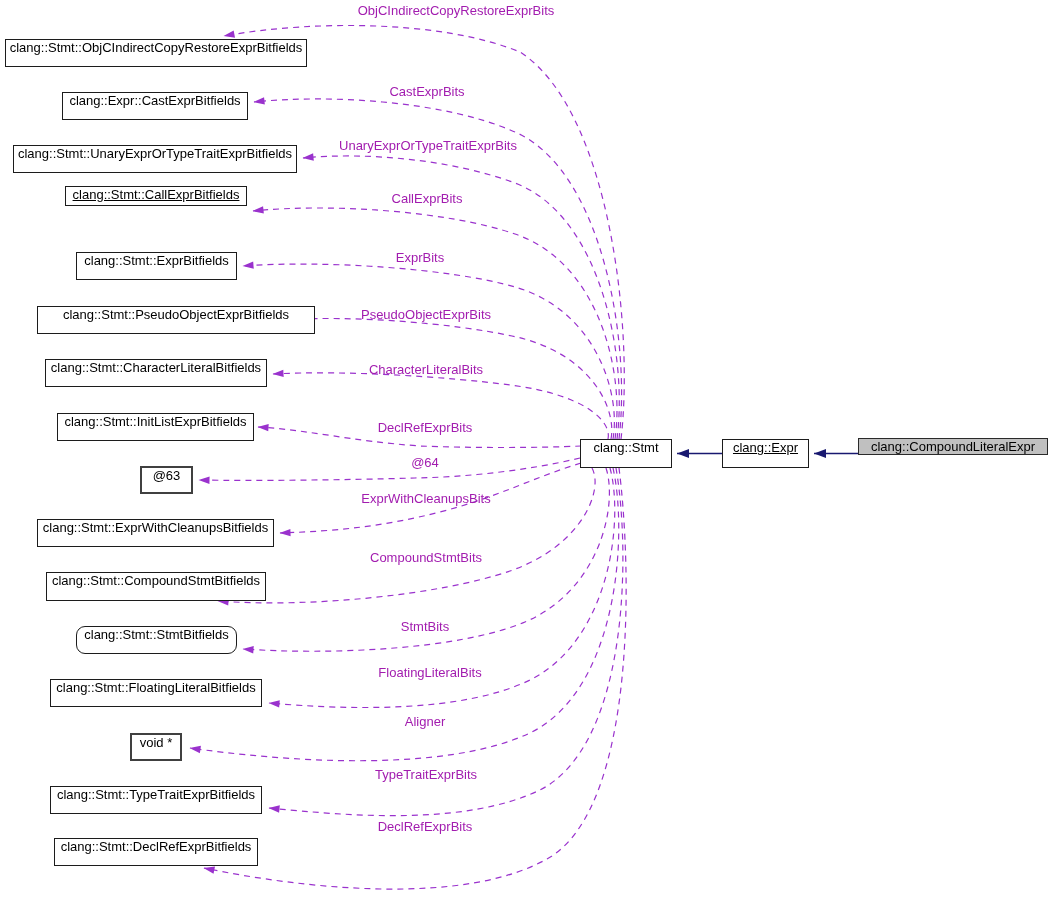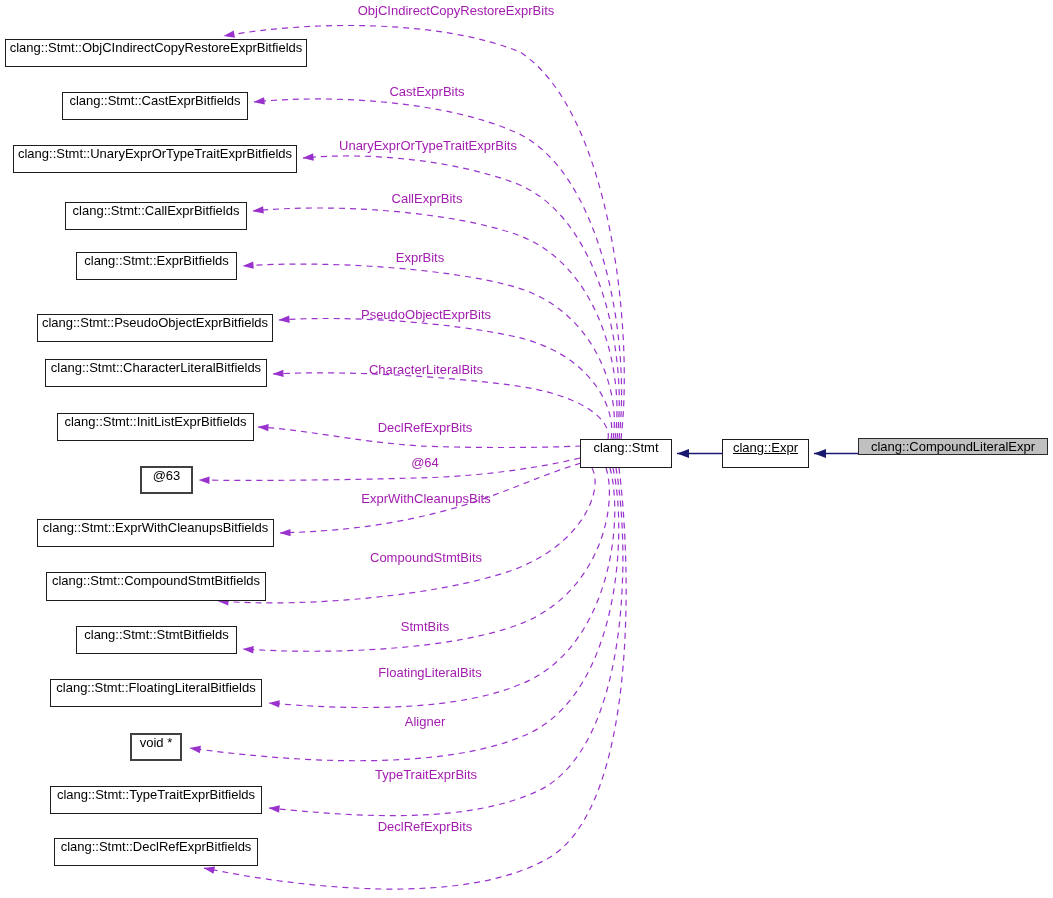--- a/index.html
+++ b/index.html
@@ -28,29 +28,29 @@
     position:absolute;
     transform:translateX(-50%);
     font-size:13px;color:#a21caf;
     white-space:nowrap;
     line-height:14px;
   }
   
   .n1 {left:5px;  top:39px; width:302px;height:28px;}
   .n2 {left:62px; top:92px; width:186px;height:28px;}
   .n3 {left:13px; top:145px;width:284px;height:28px;}
-  .n4 {left:65px; top:202px;width:182px;height:28px;}
+  .n4 {left:65px; top:186px;width:182px;height:20px;text-decoration:underline;}
   .n5 {left:76px; top:252px;width:161px;height:28px;}
-  .n6 {left:37px; top:314px;width:236px;height:28px;}
+  .n6 {left:37px; top:306px;width:278px;height:28px;}
   .n7 {left:45px; top:359px;width:222px;height:28px;}
   .n8 {left:57px; top:413px;width:197px;height:28px;}
   .n9 {left:140px;top:466px;width:53px; height:28px;}
   .n10{left:37px; top:519px;width:237px;height:28px;}
   .n11{left:46px; top:572px;width:220px;height:29px;}
-  .n12{left:76px; top:626px;width:161px;height:28px;}
+  .n12{left:76px; top:626px;width:161px;height:28px;border-radius:9px;}
   .n13{left:50px; top:679px;width:212px;height:28px;}
   .n14{left:130px;top:733px;width:52px; height:28px;}
   .n15{left:50px; top:786px;width:212px;height:28px;}
   .n16{left:54px; top:838px;width:204px;height:28px;}
   .n17{left:580px;top:439px;width:92px; height:29px;}
   .n18{left:722px;top:439px;width:87px; height:29px;text-decoration:underline;}
   .n19{left:858px;top:438px;width:190px;height:17px;}
   
   .el1 {left:456px;top:4px;}
   .el2 {left:427px;top:85px;}
@@ -104,21 +104,21 @@
     <path class="use" d="M619,468 C632,570 636,800 552,856 C468,908 300,888 204,868" marker-end="url(#arrPurple)"></path>
 
     <path class="inh" d="M722,453.5 L677,453.5" marker-end="url(#arrNavy)"></path>
     <path class="inh" d="M858,453.5 L814,453.5" marker-end="url(#arrNavy)"></path>
   </svg>
 
   <div class="node n1">
     <span>clang::Stmt::ObjCIndirectCopyRestoreExprBitfields</span>
   </div>
   <div class="node n2">
-    <span>clang::Stmt::CastExprBitfields</span>
+    <span>clang::Expr::CastExprBitfields</span>
   </div>
   <div class="node n3">
     <span>clang::Stmt::UnaryExprOrTypeTraitExprBitfields</span>
   </div>
   <div class="node n4">
     <span>clang::Stmt::CallExprBitfields</span>
   </div>
   <div class="node n5">
     <span>clang::Stmt::ExprBitfields</span>
   </div>

